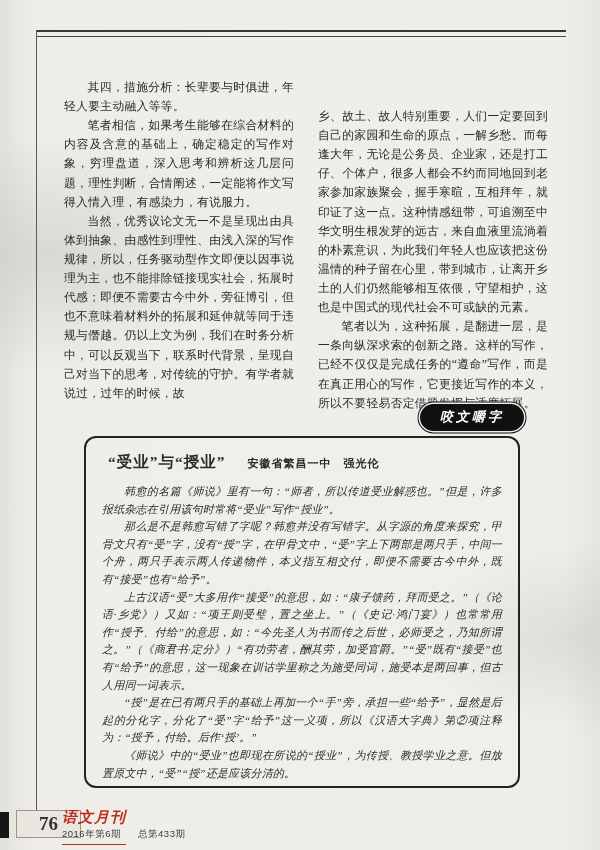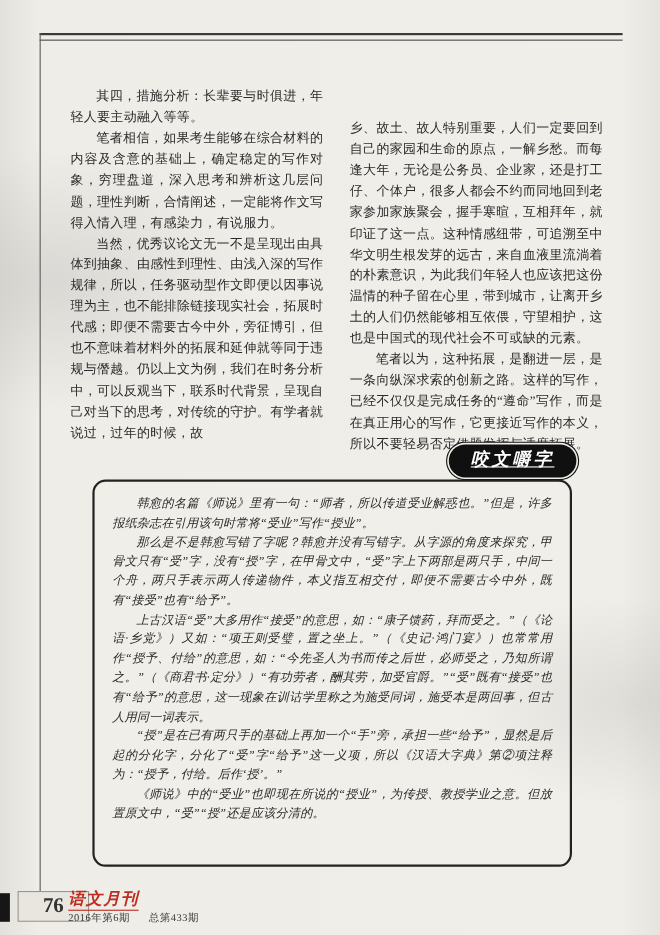--- a/index.html
+++ b/index.html
@@ -30,24 +30,23 @@
     display:flex;gap:24px;
   }
   .col{width:230px;font-size:11.8px;line-height:1.62;text-align:justify;letter-spacing:.3px;}
   .col p{margin:0;text-indent:2em;}
   .col p.no-indent{text-indent:0;margin-top:29px;}
   .badge{
     position:absolute;top:404px;right:76px;
     background:#101010;color:#fff;
     font-family:"Liberation Sans", sans-serif;
     font-weight:900;font-style:italic;
-    font-size:16px;letter-spacing:3px;
+    font-size:13px;letter-spacing:3px;
     padding:4px 20px 5px 20px;border-radius:16px;
     box-shadow:0 0 0 1.5px #f0eee9, 0 0 0 2.5px #101010;
-    text-decoration:underline;
   }
   .feature-box{
     position:absolute;left:84px;top:436px;width:436px;height:352px;
     border:2px solid #222;border-radius:12px;
     padding:12px 16px 10px 16px;box-sizing:border-box;
     background:rgba(255,255,255,.06);
   }
   .feature-title-row{
     display:flex;align-items:baseline;gap:22px;
     margin:2px 0 10px 6px;
@@ -60,26 +59,26 @@
   .footer-bar{position:absolute;left:0;top:4px;width:9px;height:26px;background:#161616;}
   .page-num{
     position:absolute;left:16px;top:2px;
     font-size:19px;font-weight:bold;color:#333;
     padding:2px 22px;border:1px solid #9a968f;background:#e9e6e0;
   }
   .journal-logo{
     position:absolute;left:62px;top:0px;
     color:#bf2b1e;font-weight:bold;font-style:italic;
     font-size:15px;letter-spacing:1px;
-    border-bottom:1px solid #bf2b1e;padding-bottom:0;
+    border-bottom:1px solid #bf2b1e;padding-bottom:17px;
   }
   .issue-line{
     position:absolute;left:62px;top:20px;
     font-size:9.5px;color:#3a3a3a;letter-spacing:.5px;
-    font-family:Liberation Serif, serif;
+    font-family:Liberation Sans, sans-serif;
   }
   .issue-line span{margin-right:14px;}
 </style>
 </head>
 <body>
 
 <div class="page">
 
   <div class="top-rule"></div>
   <div class="left-rule"></div>
@@ -92,20 +91,24 @@
     </div>
     <div class="col">
       <p class="no-indent">乡、故土、故人特别重要，人们一定要回到自己的家园和生命的原点，一解乡愁。而每逢大年，无论是公务员、企业家，还是打工仔、个体户，很多人都会不约而同地回到老家参加家族聚会，握手寒暄，互相拜年，就印证了这一点。这种情感纽带，可追溯至中华文明生根发芽的远古，来自血液里流淌着的朴素意识，为此我们年轻人也应该把这份温情的种子留在心里，带到城市，让离开乡土的人们仍然能够相互依偎，守望相护，这也是中国式的现代社会不可或缺的元素。</p>
       <p>笔者以为，这种拓展，是翻进一层，是一条向纵深求索的创新之路。这样的写作，已经不仅仅是完成任务的“遵命”写作，而是在真正用心的写作，它更接近写作的本义，所以不要轻易否定借题发挥与适度拓展。</p>
     </div>
   </div>
 
   <div class="badge">咬文嚼字</div>
 
   <div class="feature-box">
+    <div class="feature-title-row">
+      <span class="feature-title">“受业”与“授业”</span>
+      <span class="feature-author">安徽省繁昌一中　强光伦</span>
+    </div>
     <div class="feature-body">
       <p>韩愈的名篇《师说》里有一句：“师者，所以传道受业解惑也。”但是，许多报纸杂志在引用该句时常将“受业”写作“授业”。</p>
       <p>那么是不是韩愈写错了字呢？韩愈并没有写错字。从字源的角度来探究，甲骨文只有“受”字，没有“授”字，在甲骨文中，“受”字上下两部是两只手，中间一个舟，两只手表示两人传递物件，本义指互相交付，即便不需要古今中外，既有“接受”也有“给予”。</p>
       <p>上古汉语“受”大多用作“接受”的意思，如：“康子馈药，拜而受之。”（《论语·乡党》）又如：“项王则受璧，置之坐上。”（《史记·鸿门宴》）也常常用作“授予、付给”的意思，如：“今先圣人为书而传之后世，必师受之，乃知所谓之。”（《商君书·定分》）“有功劳者，酬其劳，加受官爵。”“受”既有“接受”也有“给予”的意思，这一现象在训诂学里称之为施受同词，施受本是两回事，但古人用同一词表示。</p>
       <p>“授”是在已有两只手的基础上再加一个“手”旁，承担一些“给予”，显然是后起的分化字，分化了“受”字“给予”这一义项，所以《汉语大字典》第②项注释为：“授予，付给。后作‘授’。”</p>
       <p>《师说》中的“受业”也即现在所说的“授业”，为传授、教授学业之意。但放置原文中，“受”“授”还是应该分清的。</p>
     </div>
   </div>
 
   <div class="footer">

